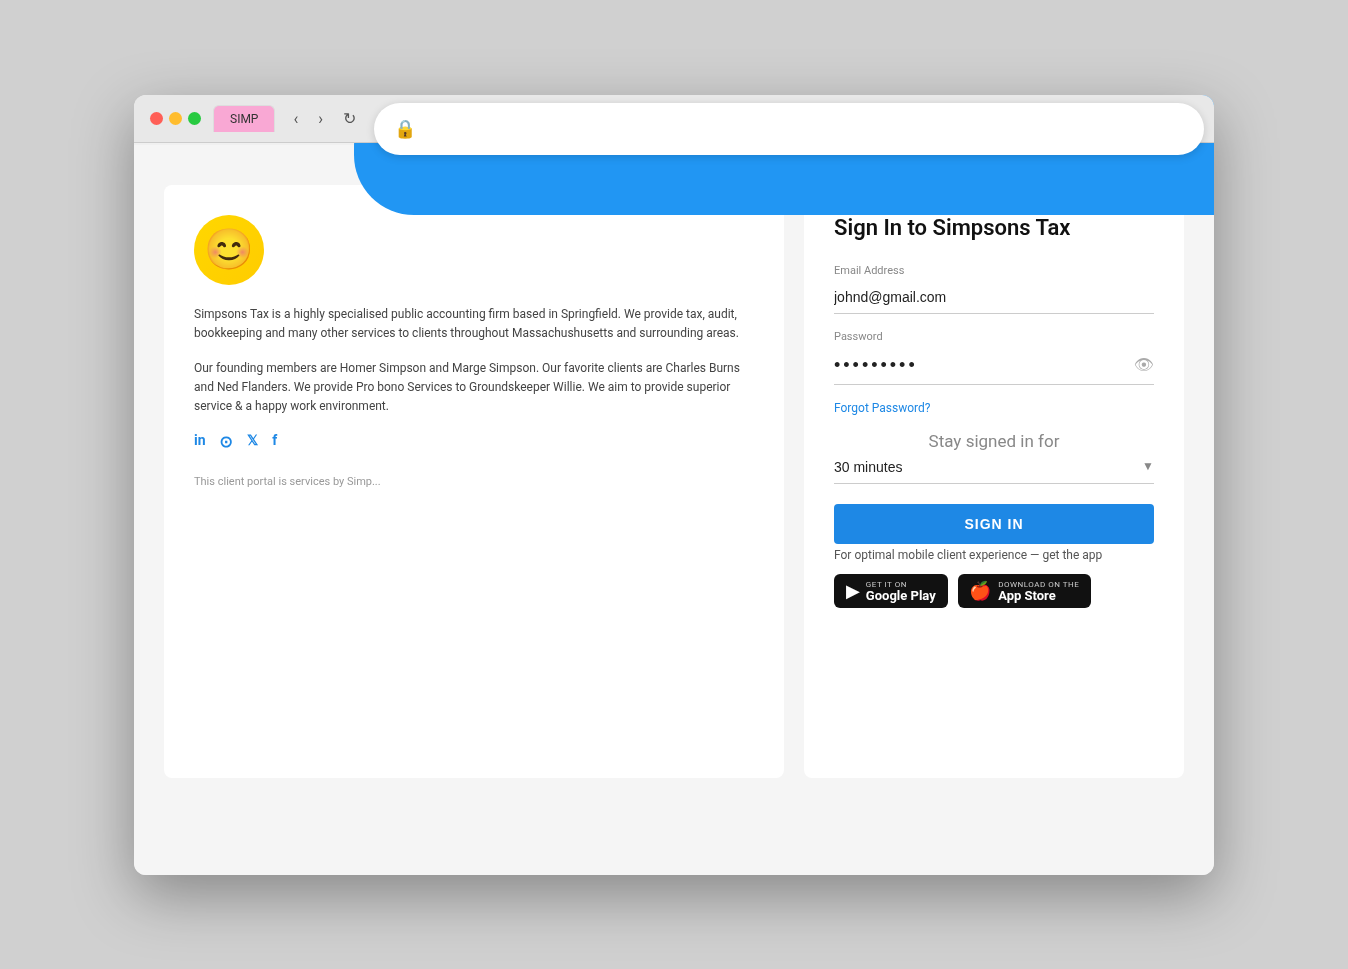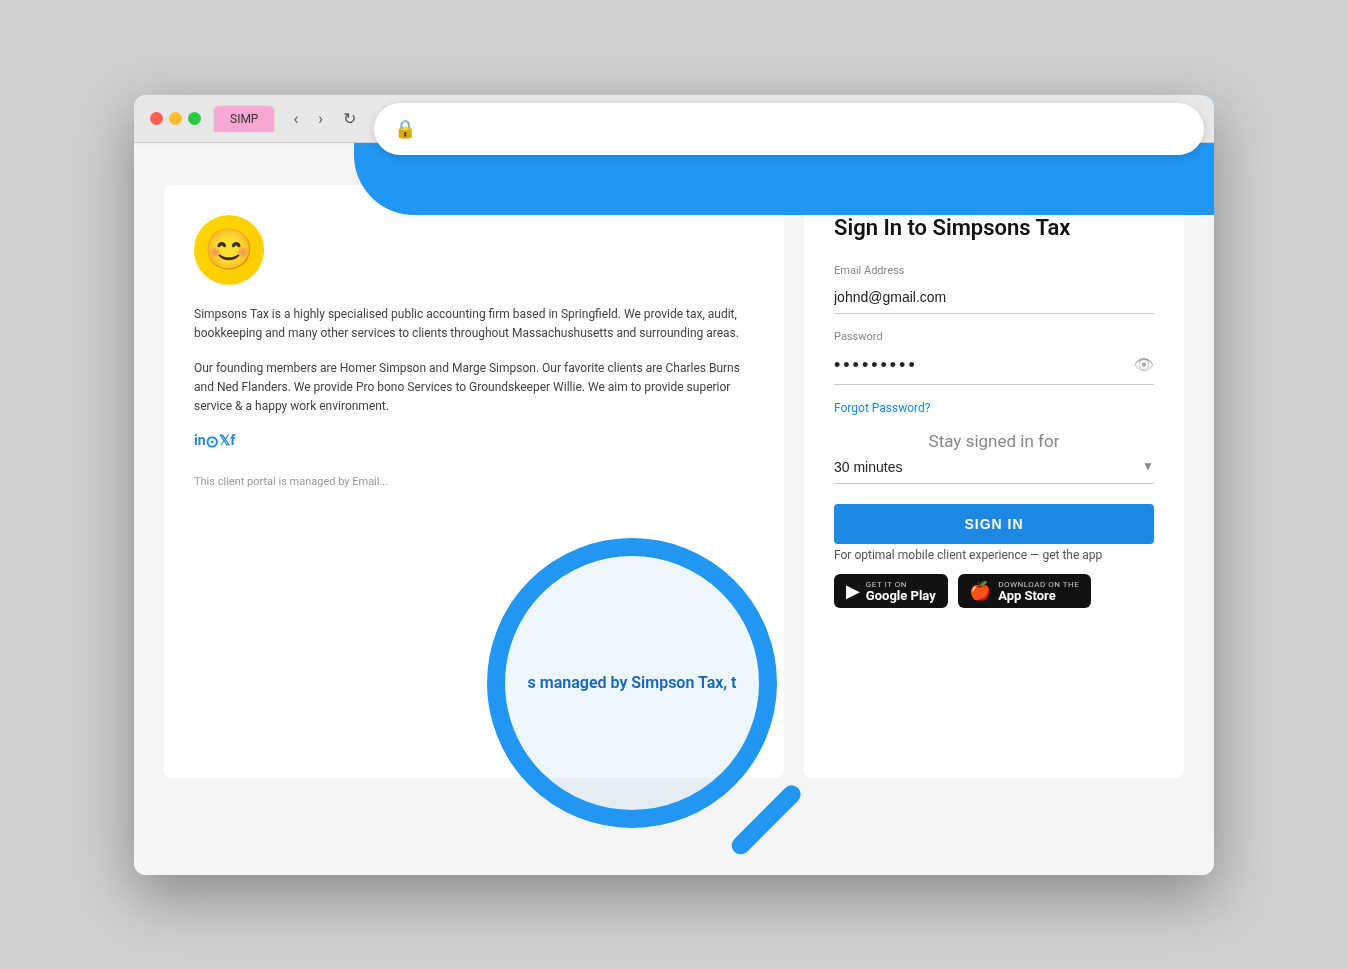--- a/index.html
+++ b/index.html
@@ -208,21 +208,21 @@
 
     .firm-description {
       font-size: 12px;
       color: #444;
       line-height: 1.6;
       margin-bottom: 16px;
     }
 
     .social-icons {
       display: flex;
-      gap: 0;
+      gap: 14px;
       margin-bottom: 24px;
     }
 
     .social-icon {
       font-size: 14px;
       color: #1e88e5;
       cursor: pointer;
       font-weight: bold;
     }
 
@@ -477,21 +477,21 @@
         <p class="firm-description">Simpsons Tax is a highly specialised public accounting firm based in Springfield. We provide tax, audit, bookkeeping and many other services to clients throughout Massachushusetts and surrounding areas.</p>
         <p class="firm-description">Our founding members are Homer Simpson and Marge Simpson. Our favorite clients are Charles Burns and Ned Flanders. We provide Pro bono Services to Groundskeeper Willie. We aim to provide superior service &amp; a happy work environment.</p>
 
         <div class="social-icons">
           <span class="social-icon">in</span>
           <span class="social-icon" style="font-size:16px;">⊙</span>
           <span class="social-icon">𝕏</span>
           <span class="social-icon">f</span>
         </div>
 
-        <p class="footer-text">This client portal is managed by Email...</p>
+        <p class="footer-text">This client portal is services by Simp...</p>
       </div>
 
       <div class="right-panel">
         <h2 class="signin-title">Sign In to Simpsons Tax</h2>
 
         <div class="form-group">
           <label class="form-label">Email Address</label>
           <input class="form-input" type="email" value="johnd@gmail.com" style="">
         </div>
 
@@ -532,24 +532,18 @@
           <div class="app-badge">
             <span class="badge-icon">🍎</span>
             <div>
               <span class="badge-text-small">Download on the</span>
               <span class="badge-text-large">App Store</span>
             </div>
           </div>
         </div>
       </div>
 
-      <div class="magnifier-overlay">
-        <div class="magnifier-circle">
-          <div class="magnifier-text">s managed by Simpson Tax, t</div>
-        </div>
-        <div class="magnifier-handle"></div>
-      </div>
 
     </div>
 
   </div>
 
 </div>
 
 </body></html>

